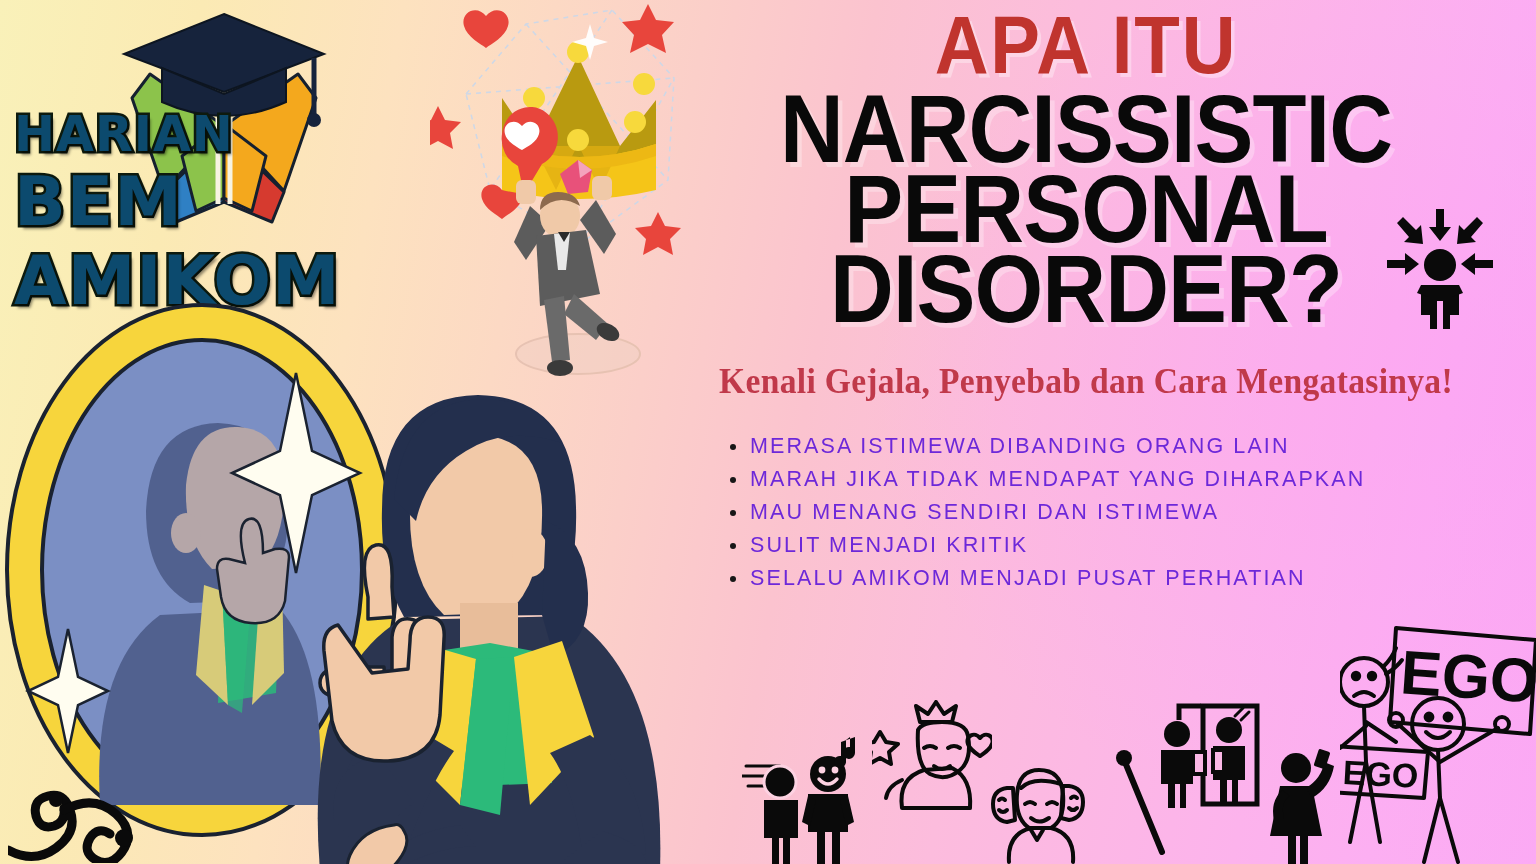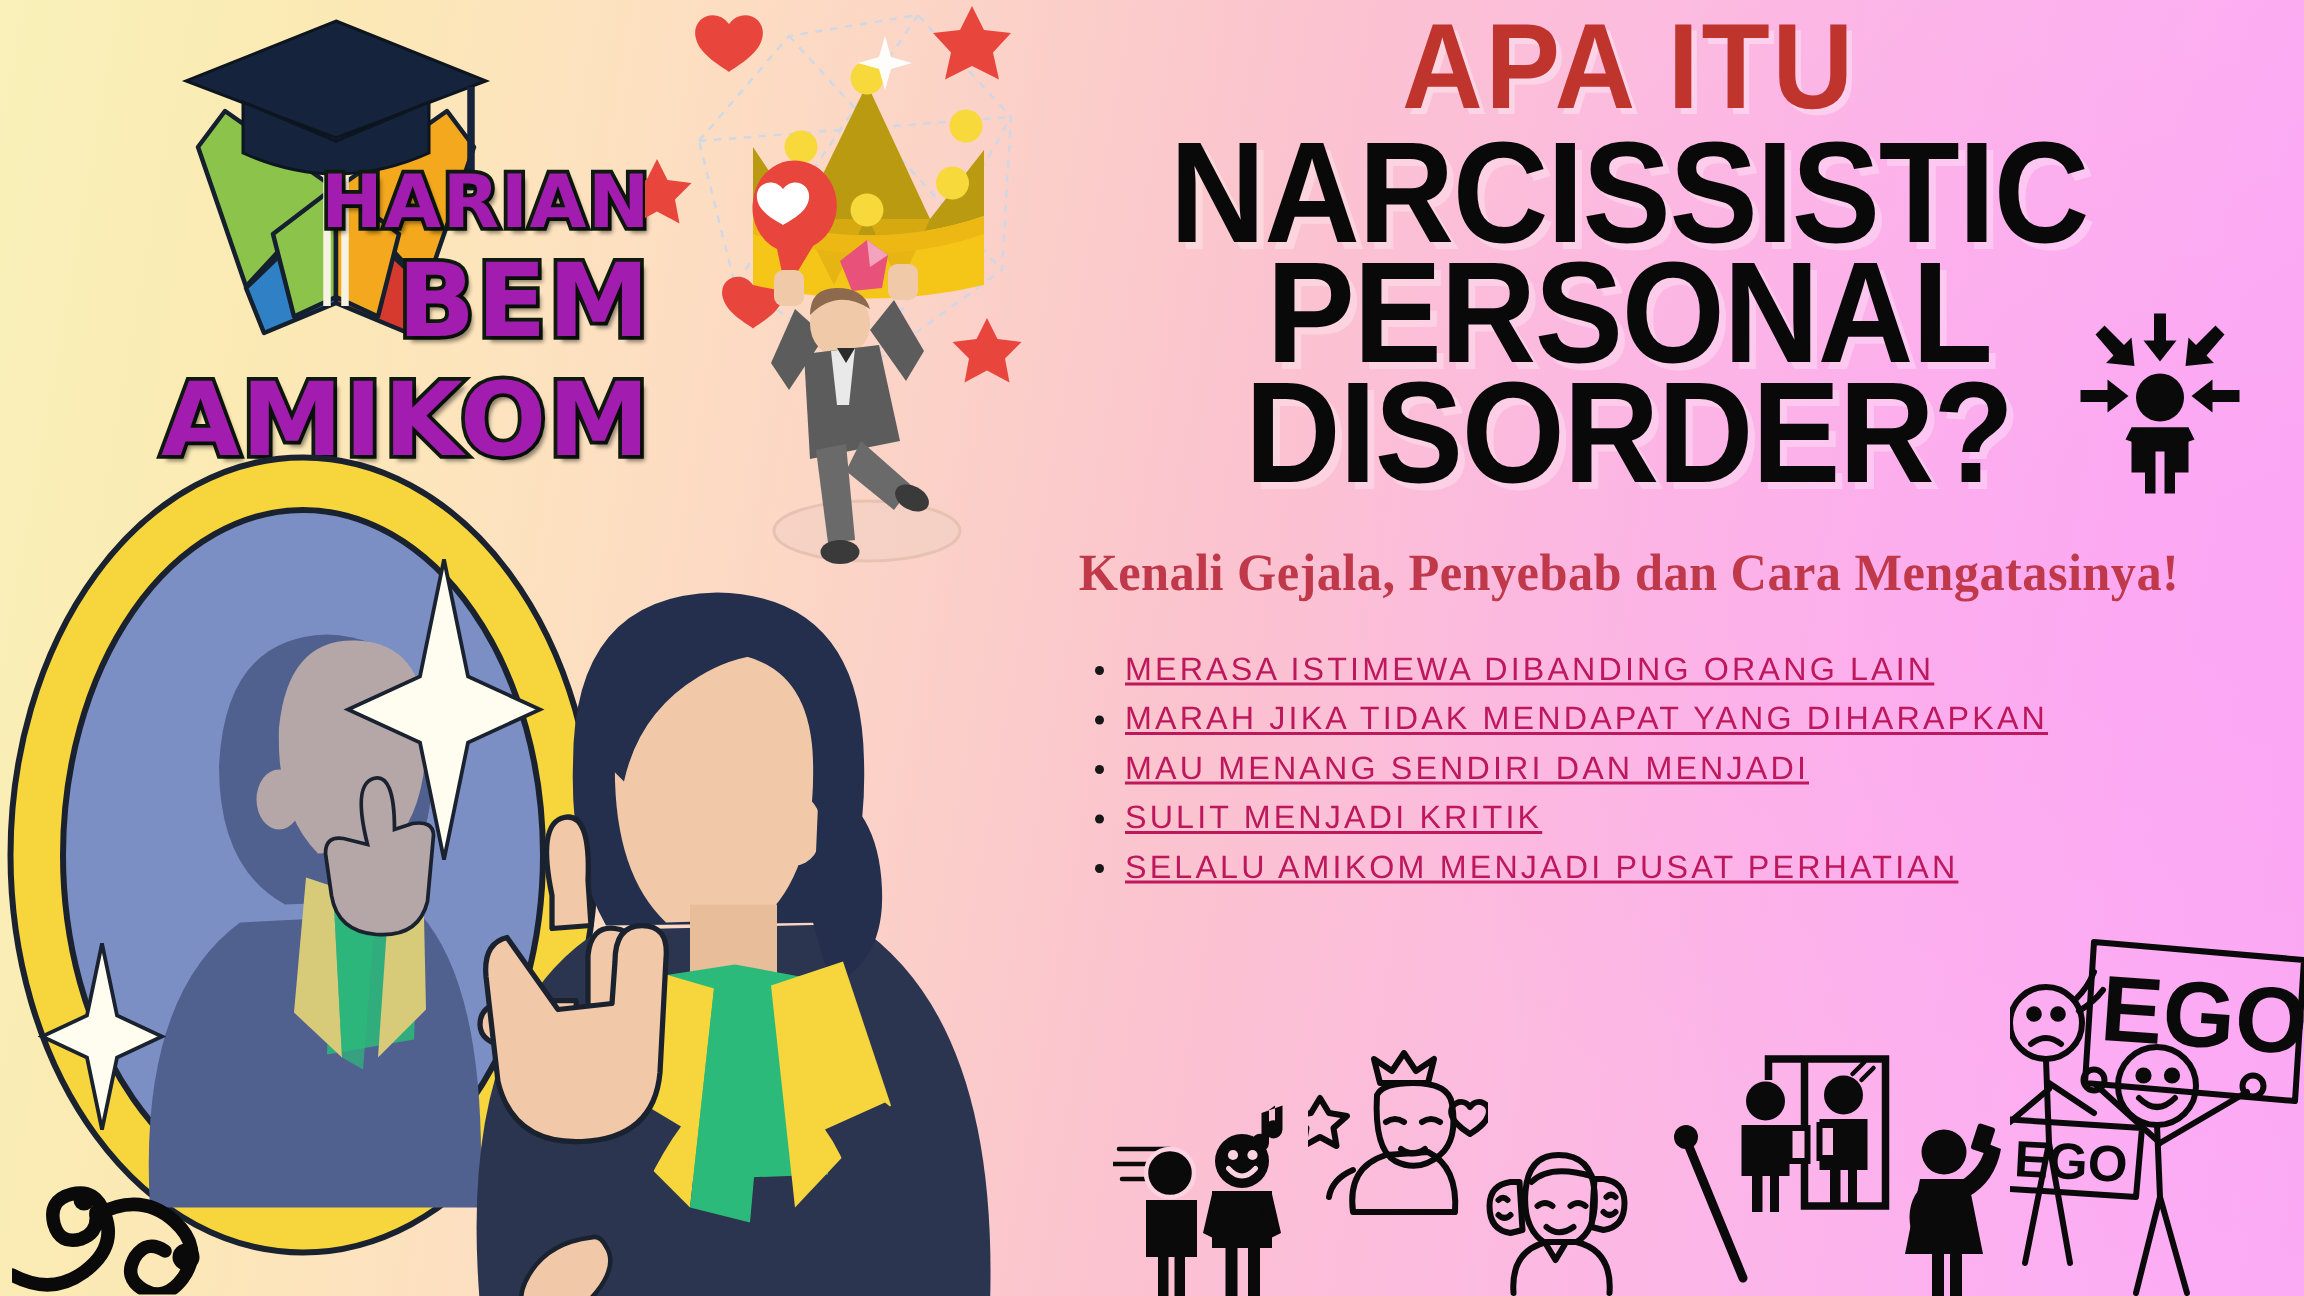--- a/index.html
+++ b/index.html
@@ -36,24 +36,24 @@
   #bg2 {
     position:absolute; inset:0;
     background:radial-gradient(ellipse 70% 90% at 100% 45%, rgba(252,160,244,.55), rgba(252,160,244,0) 62%);
   }
 
   
   #logo { position:absolute; left:14px; top:6px; width:420px; height:230px; }
   #logo svg { width:100%; height:100%; display:block; }
   .logo-text {
     position:absolute; left:0; width:420px;
-    text-align:right;
+    text-align:left;
     font-family:"DejaVu Sans", sans-serif;
     font-weight:bold;
-    color:#a21caf;
+    color:#0c4a6e;
     letter-spacing:1px;
     -webkit-text-stroke:5px #0d1a0d;
     paint-order:stroke fill;
     text-shadow:3px 4px 3px rgba(0,0,0,.45);
   }
   #logo-line1 { top:100px; font-size:49px; }
   #logo-line2 { top:156px; font-size:68px; }
 
   
   #crown-scene { position:absolute; left:430px; top:-6px; width:300px; height:410px; }
@@ -112,26 +112,25 @@
 
   
   #symptom-list {
     position:absolute; left:728px; top:430px; width:800px;
     list-style:none;
   }
   #symptom-list li {
     position:relative;
     font-family:"Liberation Sans", sans-serif;
     font-size:21.5px;
-    color:#be185d;
+    color:#6d28d9;
     letter-spacing:2.1px;
     line-height:33px;
     padding-left:22px;
     white-space:nowrap;
-    text-decoration:underline;
   }
   #symptom-list li::before {
     content:"";
     position:absolute; left:2px; top:14px;
     width:6px; height:6px; border-radius:50%;
     background:#171717;
   }
 
   
   #mirror-scene { position:absolute; left:-10px; top:285px; width:740px; height:585px; }
@@ -281,21 +280,21 @@
         <path d="M36 80 h38 l4 8 -11 4 -12-8 -12 8 -11-4z" fill="#0a0a0a"></path>
       </g>
     </svg>
   </div>
 
   <div id="subtitle">Kenali Gejala, Penyebab dan Cara Mengatasinya!</div>
 
   <ul id="symptom-list">
     <li>MERASA ISTIMEWA DIBANDING ORANG LAIN</li>
     <li>MARAH JIKA TIDAK MENDAPAT YANG DIHARAPKAN</li>
-    <li>MAU MENANG SENDIRI DAN MENJADI</li>
+    <li>MAU MENANG SENDIRI DAN ISTIMEWA</li>
     <li>SULIT MENJADI KRITIK</li>
     <li>SELALU AMIKOM MENJADI PUSAT PERHATIAN</li>
   </ul>
 
   <div id="mirror-scene">
     <svg viewBox="0 0 740 585" xmlns="http://www.w3.org/2000/svg">
 
       <g>
         <ellipse cx="212" cy="285" rx="195" ry="265" fill="#f7d53c" stroke="#1a2230" stroke-width="4"></ellipse>
         <ellipse cx="212" cy="285" rx="160" ry="230" fill="#7b8fc4" stroke="#1a2230" stroke-width="4"></ellipse>

